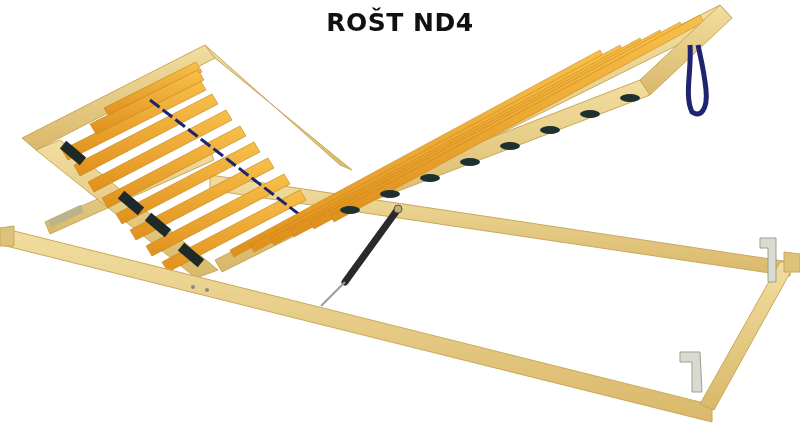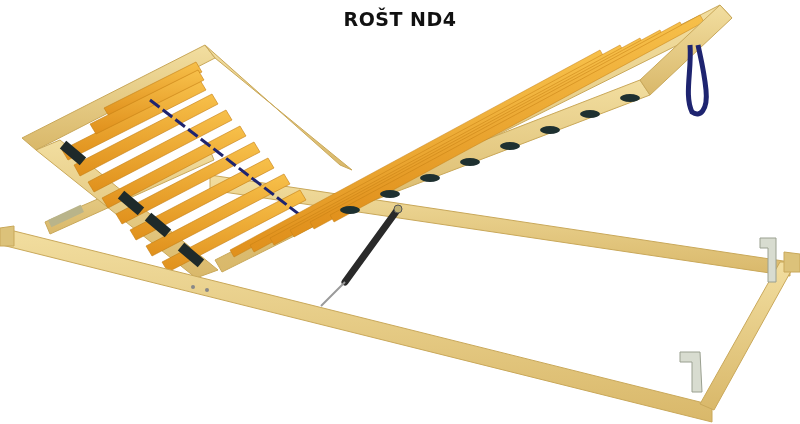--- a/index.html
+++ b/index.html
@@ -1,20 +1,20 @@
 <!DOCTYPE html>
 <html><head>
   <meta charset="utf-8">
   <style>
     html, body { margin: 0; padding: 0; background: #ffffff; }
     body { width: 800px; height: 424px; overflow: hidden; position: relative; }
     .title {
       position: absolute; left: 0; width: 800px; top: 8px;
       text-align: center; font-family: "DejaVu Sans", sans-serif;
-      font-weight: bold; font-size: 19px; color: #111111;
+      font-weight: bold; font-size: 25px; color: #111111;
       letter-spacing: 0.5px;
     }
     .title span { position: relative; left: 0; }
     svg.scene { position: absolute; left: 0; top: 0; }
   </style>
 </head>
 <body>
 
 <div class="title"><span>ROŠT ND4</span></div>
 

